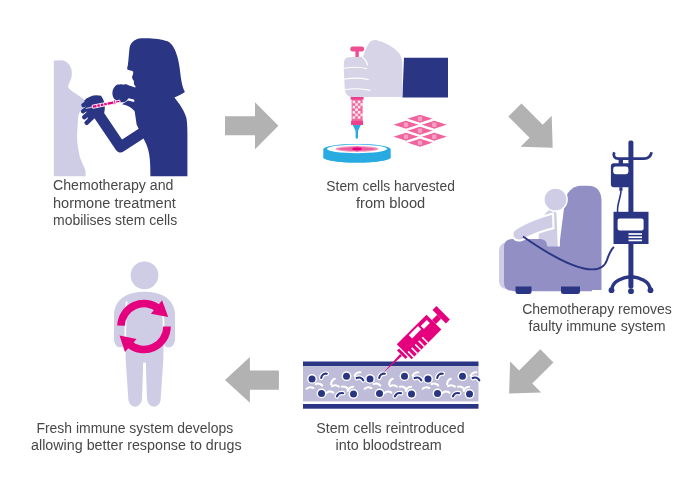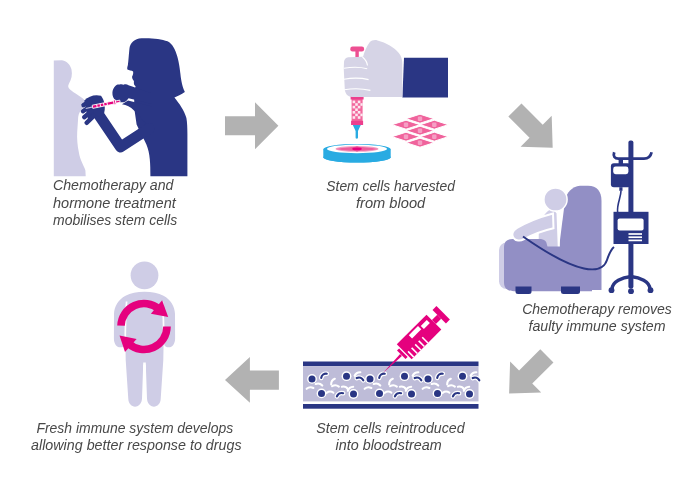--- a/index.html
+++ b/index.html
@@ -1,16 +1,16 @@
 <!DOCTYPE html>
 <html><head>
 <meta charset="utf-8">
 <style>
 html,body{margin:0;padding:0;background:#fff;}
-#stage{position:relative;width:700px;height:493px;background:#fff;overflow:hidden;font-style:italic;}
+#stage{position:relative;width:700px;height:493px;background:#fff;overflow:hidden;}
 svg{display:block;}
 text{font-family:"Liberation Sans",sans-serif;fill:#484848;}
 </style>
 </head>
 <body>
 <div id="stage">
 <svg width="700" height="493" viewBox="0 0 700 493">
 
 <g id="scene1">
 

